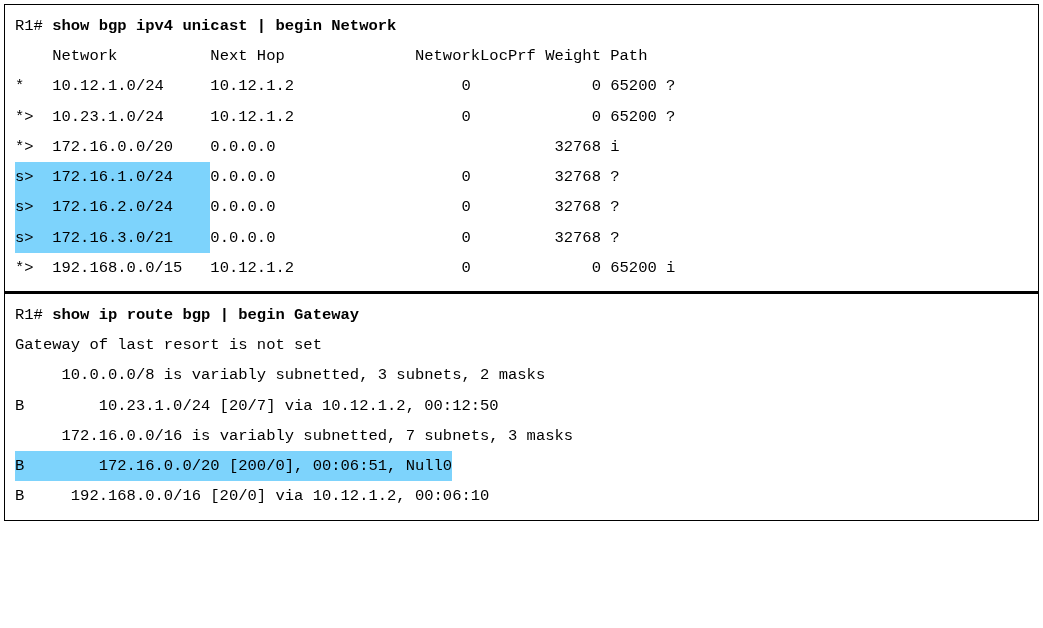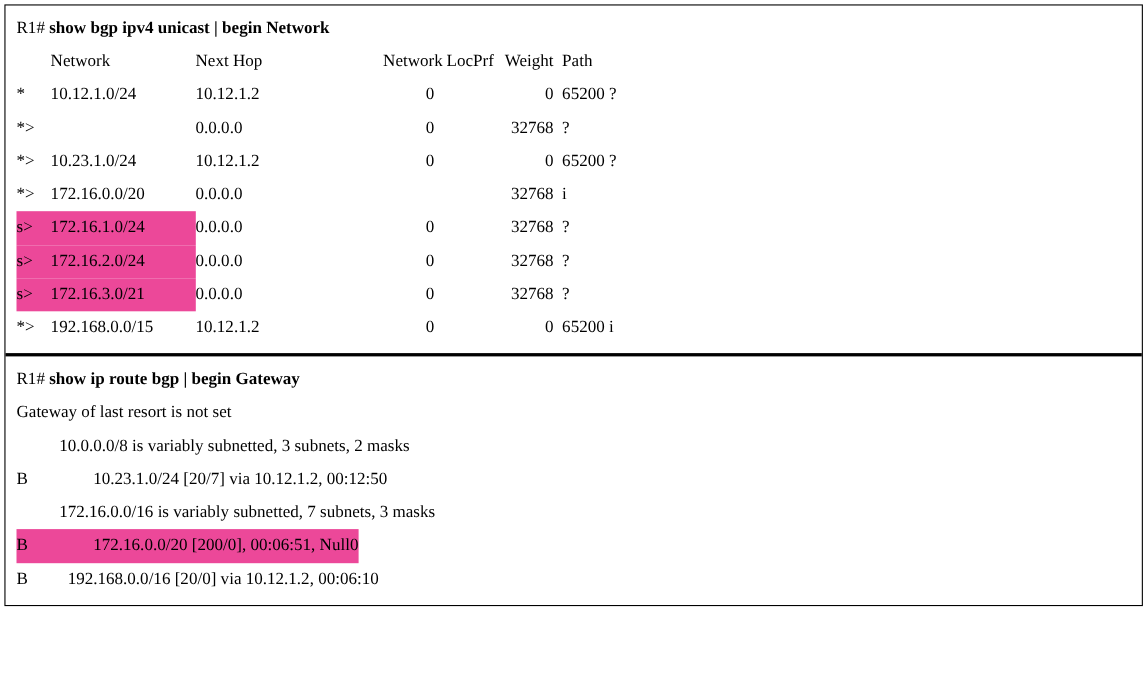--- a/index.html
+++ b/index.html
@@ -10,33 +10,32 @@
     line-height: 1.95;
     background: #ffffff;
     color: #000000;
   }
   .outer {
     border: 1.5px solid #000;
   }
   .section {
     padding: 6px 10px 8px 10px;
     white-space: nowrap;
-    font-family: Liberation Serif, serif;
   }
   .divider {
     border-top: 3px solid #000;
   }
   .prompt-line {
     margin-bottom: 0px;
   }
   .bold {
     font-weight: bold;
   }
   .hl {
-    background: #ec4899;
+    background: #7dd3fc;
     display: inline-block;
   }
   .row {
     display: block;
   }
   
   .c-status { display: inline-block; width: 4ch; }
   .c-network { display: inline-block; width: 17ch; }
   .c-nexthop { display: inline-block; width: 22ch; }
   .c-metric { display: inline-block; width: 6ch; text-align: right; }
@@ -56,21 +55,20 @@
       <span>R1#</span>
       <span class="bold">show bgp ipv4 unicast | begin Network</span>
     </div>
 
     <div class="row">
       <span class="c-status">&nbsp;</span><span class="c-network">Network</span><span class="c-nexthop">Next Hop</span><span class="c-metric">Network</span><span class="c-locprf">LocPrf</span><span class="c-weight">Weight</span><span class="c-path">Path</span>
     </div>
 
     <div id="bgp-rows">
         <div class="row"><span class="c-status"> *</span><span class="c-network">10.12.1.0/24</span><span class="c-nexthop">10.12.1.2</span><span class="c-metric">0</span><span class="c-locprf"></span><span class="c-weight">0</span><span class="c-path">65200 ?</span></div>
-        <div class="row"><span class="c-status"> *&gt;</span><span class="c-network"></span><span class="c-nexthop">0.0.0.0</span><span class="c-metric">0</span><span class="c-locprf"></span><span class="c-weight">32768</span><span class="c-path">?</span></div>
         <div class="row"><span class="c-status"> *&gt;</span><span class="c-network">10.23.1.0/24</span><span class="c-nexthop">10.12.1.2</span><span class="c-metric">0</span><span class="c-locprf"></span><span class="c-weight">0</span><span class="c-path">65200 ?</span></div>
         <div class="row"><span class="c-status"> *&gt;</span><span class="c-network">172.16.0.0/20</span><span class="c-nexthop">0.0.0.0</span><span class="c-metric"></span><span class="c-locprf"></span><span class="c-weight">32768</span><span class="c-path">i</span></div>
         <div class="row"><span class="hl"><span class="c-status"> s&gt;</span><span class="c-network">172.16.1.0/24</span></span><span class="c-nexthop">0.0.0.0</span><span class="c-metric">0</span><span class="c-locprf"></span><span class="c-weight">32768</span><span class="c-path">?</span></div>
         <div class="row"><span class="hl"><span class="c-status"> s&gt;</span><span class="c-network">172.16.2.0/24</span></span><span class="c-nexthop">0.0.0.0</span><span class="c-metric">0</span><span class="c-locprf"></span><span class="c-weight">32768</span><span class="c-path">?</span></div>
         <div class="row"><span class="hl"><span class="c-status"> s&gt;</span><span class="c-network">172.16.3.0/21</span></span><span class="c-nexthop">0.0.0.0</span><span class="c-metric">0</span><span class="c-locprf"></span><span class="c-weight">32768</span><span class="c-path">?</span></div>
         <div class="row"><span class="c-status"> *&gt;</span><span class="c-network">192.168.0.0/15</span><span class="c-nexthop">10.12.1.2</span><span class="c-metric">0</span><span class="c-locprf"></span><span class="c-weight">0</span><span class="c-path">65200 i</span></div>
       </div>
   </div>
 
   <div class="divider"></div>

